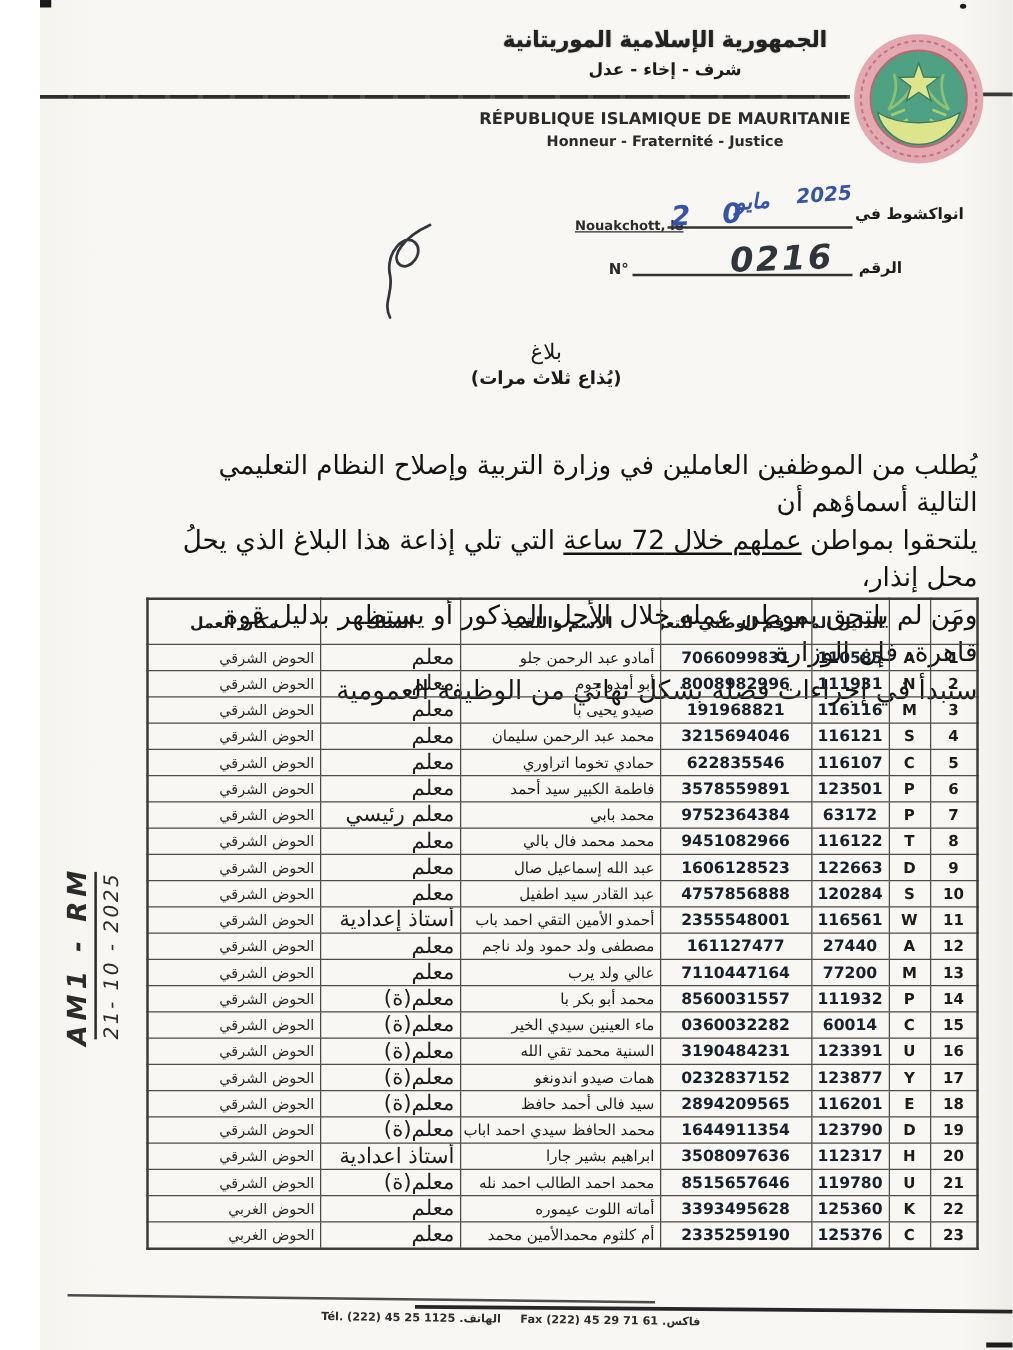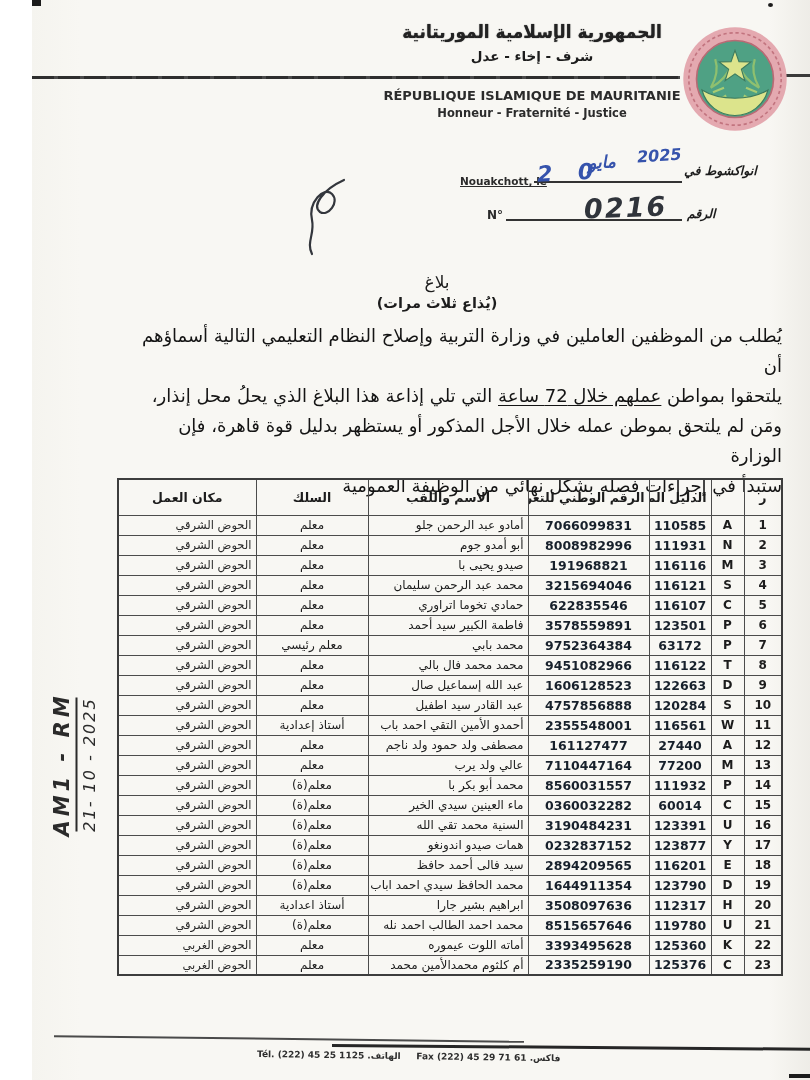--- a/index.html
+++ b/index.html
@@ -33,49 +33,49 @@
   .ministry-block { left:28px; top:94px; width:330px; text-align:center; }
   .ministry-ar { font-size:13.5px; font-weight:bold; }
   .ministry-fr { font-size:14px; font-weight:bold; margin-top:2px; line-height:18px; color:#242424; }
   .office-ar { font-size:15px; font-weight:bold; margin-top:5px; }
   .office-fr { font-size:14px; font-weight:bold; margin-top:3px; }
   .office-underline { width:62px; height:2.5px; background:#2a2a2a; margin:4px auto 0 auto; }
   .signature { left:250px; top:172px; width:80px; height:85px; }
 
   
   .lbl-fr { font-size:10.5px; font-weight:bold; color:#2b2b2b; }
-  .lbl-ar { font-size:12.5px; font-weight:bold; direction:rtl;font-style:italic; }
+  .lbl-ar { font-size:12.5px; font-weight:bold; direction:rtl; }
   .fill-line { height:2px; background:#333; }
   .hand-blue { color:#3653ac; font-style:italic; font-weight:bold; }
   .hand-dark { color:#30343b; font-style:italic; }
   .date-20 { left:505px; top:160px; font-size:22px; letter-spacing:9px; transform:rotate(-3deg); }
   .date-month { left:556px; top:152px; font-size:17px; transform:rotate(-4deg); }
   .date-year { left:605px; top:146px; font-size:16px; transform:rotate(-4deg); }
   .num-hand { left:552px; top:192px; font-size:27px; font-weight:bold; transform:rotate(-2deg); letter-spacing:2px; }
 
   
   .title { left:0; top:272px; width:810px; text-align:center; font-size:17px; font-weight:normal; }
   .subtitle { left:0; top:295px; width:810px; text-align:center; font-size:14.5px; font-weight:bold; direction:rtl; }
-  .para { left:100px; top:321px; width:650px; direction:rtl; text-align:right;
-          font-size:18px; line-height:30px; color:#141414; }
+  .para { left:100px; top:357px; width:650px; direction:rtl; text-align:right;
+          font-size:21px; line-height:30px; color:#141414; }
   .para .u { text-decoration:underline; text-underline-offset:3px; }
 
   
   table.roster { left:85px; top:478px; position:absolute; width:664px;
                  border-collapse:collapse; direction:rtl; table-layout:fixed;
                  background:transparent; }
   table.roster th, table.roster td { border:1px solid #4c4c4c; overflow:hidden;
                  white-space:nowrap; padding:0 4px; }
   table.roster th { height:36px; font-size:12.5px; font-weight:bold; }
   table.roster td { height:20px; font-size:12px; }
   table.roster td.c-num   { text-align:center; font-weight:bold; font-size:12px; }
   table.roster td.c-letter{ text-align:center; font-weight:bold; font-size:12px; font-family:"DejaVu Sans",sans-serif; }
   table.roster td.c-dalil , table.roster td.c-nni { text-align:center; font-weight:bold; font-size:12.5px; color:#17202b; }
   table.roster td.c-name  { font-size:12px; }
-  table.roster td.c-rank  { text-align:center; font-size:12px; }
+  table.roster td.c-rank  { font-size:17px; }
   table.roster td.c-place { text-align:right; font-size:11.5px; color:#2a2a2a; }
   table.roster { border:2px solid #3d3d3d; }
 
   
   .margin-note { left:-108px; top:740px; width:300px; text-align:center;
                  transform:rotate(-90deg); color:#2b2b2b; }
   .margin-note .l1 { font-size:21px; font-style:italic; letter-spacing:4px; font-weight:bold; }
   .margin-note .l2 { font-size:16px; font-style:italic; letter-spacing:2px;
                      border-top:2px solid #2b2b2b; display:inline-block; padding-top:2px; margin-top:2px; }
 

